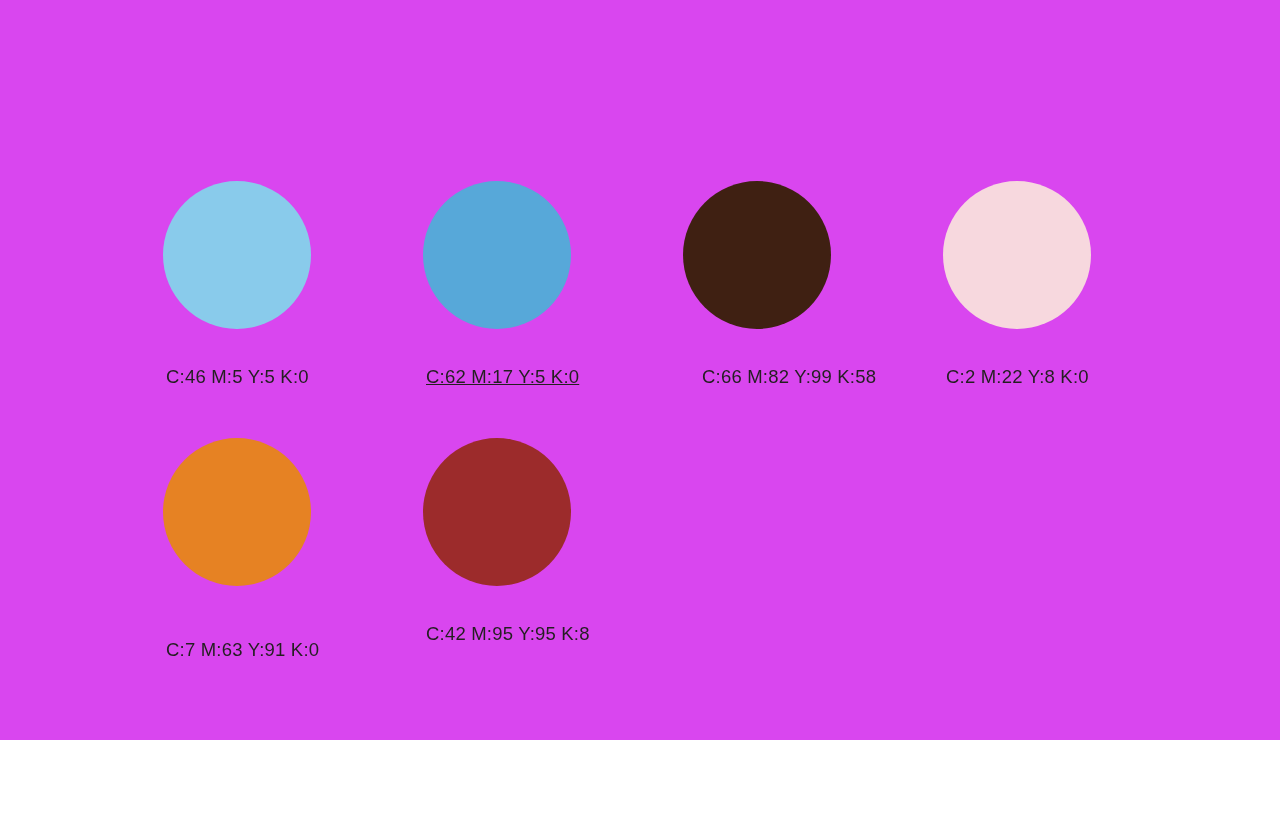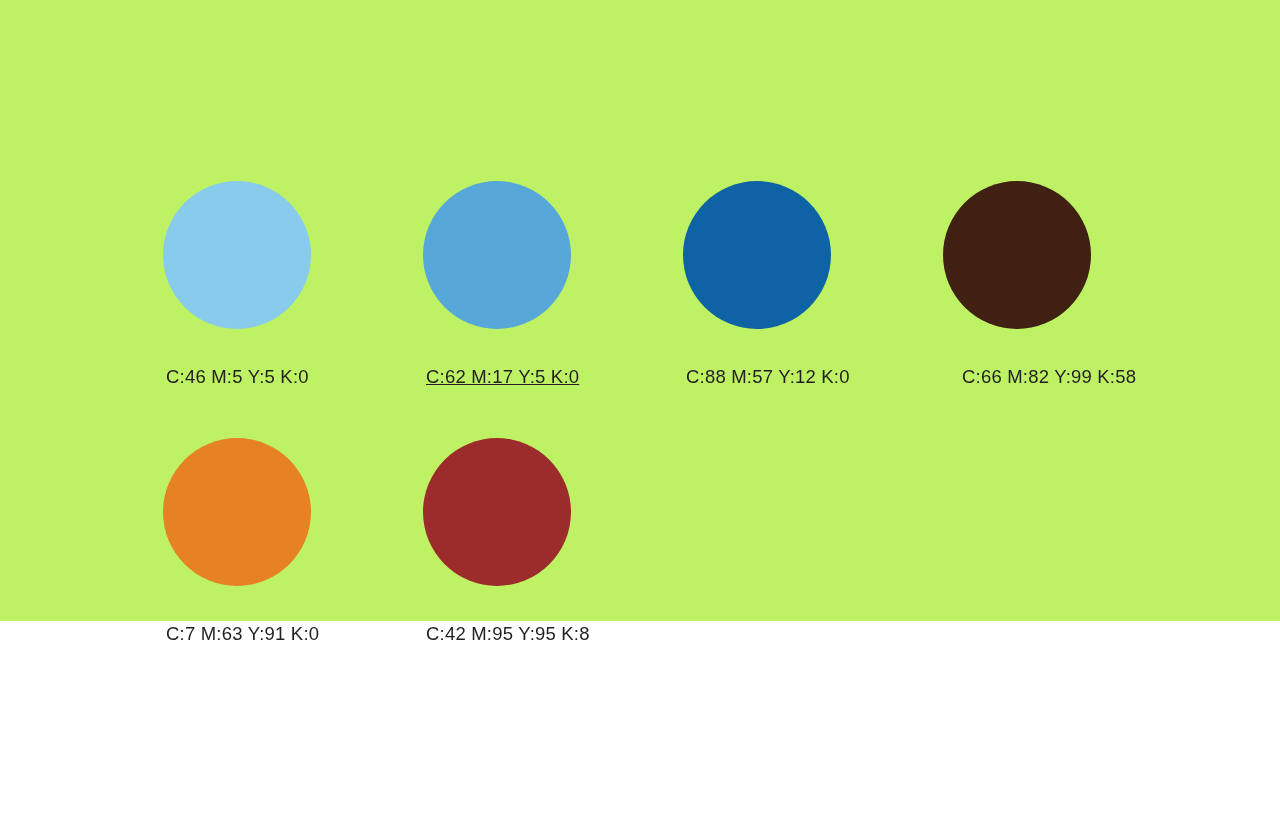--- a/index.html
+++ b/index.html
@@ -10,22 +10,22 @@
   body {
     width: 1280px;
     height: 819px;
     background: #ffffff;
     font-family: "Liberation Sans", sans-serif;
     overflow: hidden;
   }
   .palette-board {
     position: relative;
     width: 1280px;
-    height: 621px;
-    background: #bef264;
+    height: 740px;
+    background: #d946ef;
   }
   .swatch-grid {
     position: absolute;
     left: 163px;
     top: 181px;
     width: 960px;
     display: grid;
     grid-template-columns: repeat(4, 260px);
     grid-template-rows: repeat(2, 257px);
     row-gap: 0;
@@ -63,35 +63,35 @@
     <div class="swatch-cell">
       <div class="swatch-disc" style="background-color: rgb(137, 203, 235);"></div>
       <div class="swatch-caption" style="color: rgb(35, 31, 32);">C:46  M:5  Y:5  K:0</div>
     </div>
 
     <div class="swatch-cell">
       <div class="swatch-disc" style="background-color: rgb(87, 168, 217);"></div>
       <div class="swatch-caption" style="color: rgb(35, 31, 32); text-decoration: underline;">C:62  M:17  Y:5  K:0</div>
     </div>
 
-    <div class="swatch-cell">
-      <div class="swatch-disc" style="background-color: rgb(14, 99, 164);"></div>
-      <div class="swatch-caption" style="color: rgb(35, 31, 32);">C:88  M:57  Y:12  K:0</div>
-    </div>
 
     <div class="swatch-cell">
       <div class="swatch-disc" style="background-color: rgb(63, 32, 18);"></div>
       <div class="swatch-caption" style="color: rgb(35, 31, 32); margin-left: 16px;">C:66  M:82  Y:99  K:58</div>
     </div>
 
+    <div class="swatch-cell">
+      <div class="swatch-disc" style="background-color: rgb(247, 216, 222);"></div>
+      <div class="swatch-caption" style="color: rgb(35, 31, 32);">C:2  M:22  Y:8  K:0</div>
+    </div>
 
 
     <div class="swatch-cell">
       <div class="swatch-disc" style="background-color: rgb(230, 130, 35);"></div>
-      <div class="swatch-caption" style="color: rgb(35, 31, 32);">C:7  M:63  Y:91  K:0</div>
+      <div class="swatch-caption" style="color: rgb(35, 31, 32); margin-top: 16px;">C:7  M:63  Y:91  K:0</div>
     </div>
 
     <div class="swatch-cell">
       <div class="swatch-disc" style="background-color: rgb(156, 43, 43);"></div>
       <div class="swatch-caption" style="color: rgb(35, 31, 32);">C:42  M:95  Y:95  K:8</div>
     </div>
 
   </div>
 </div>
 

